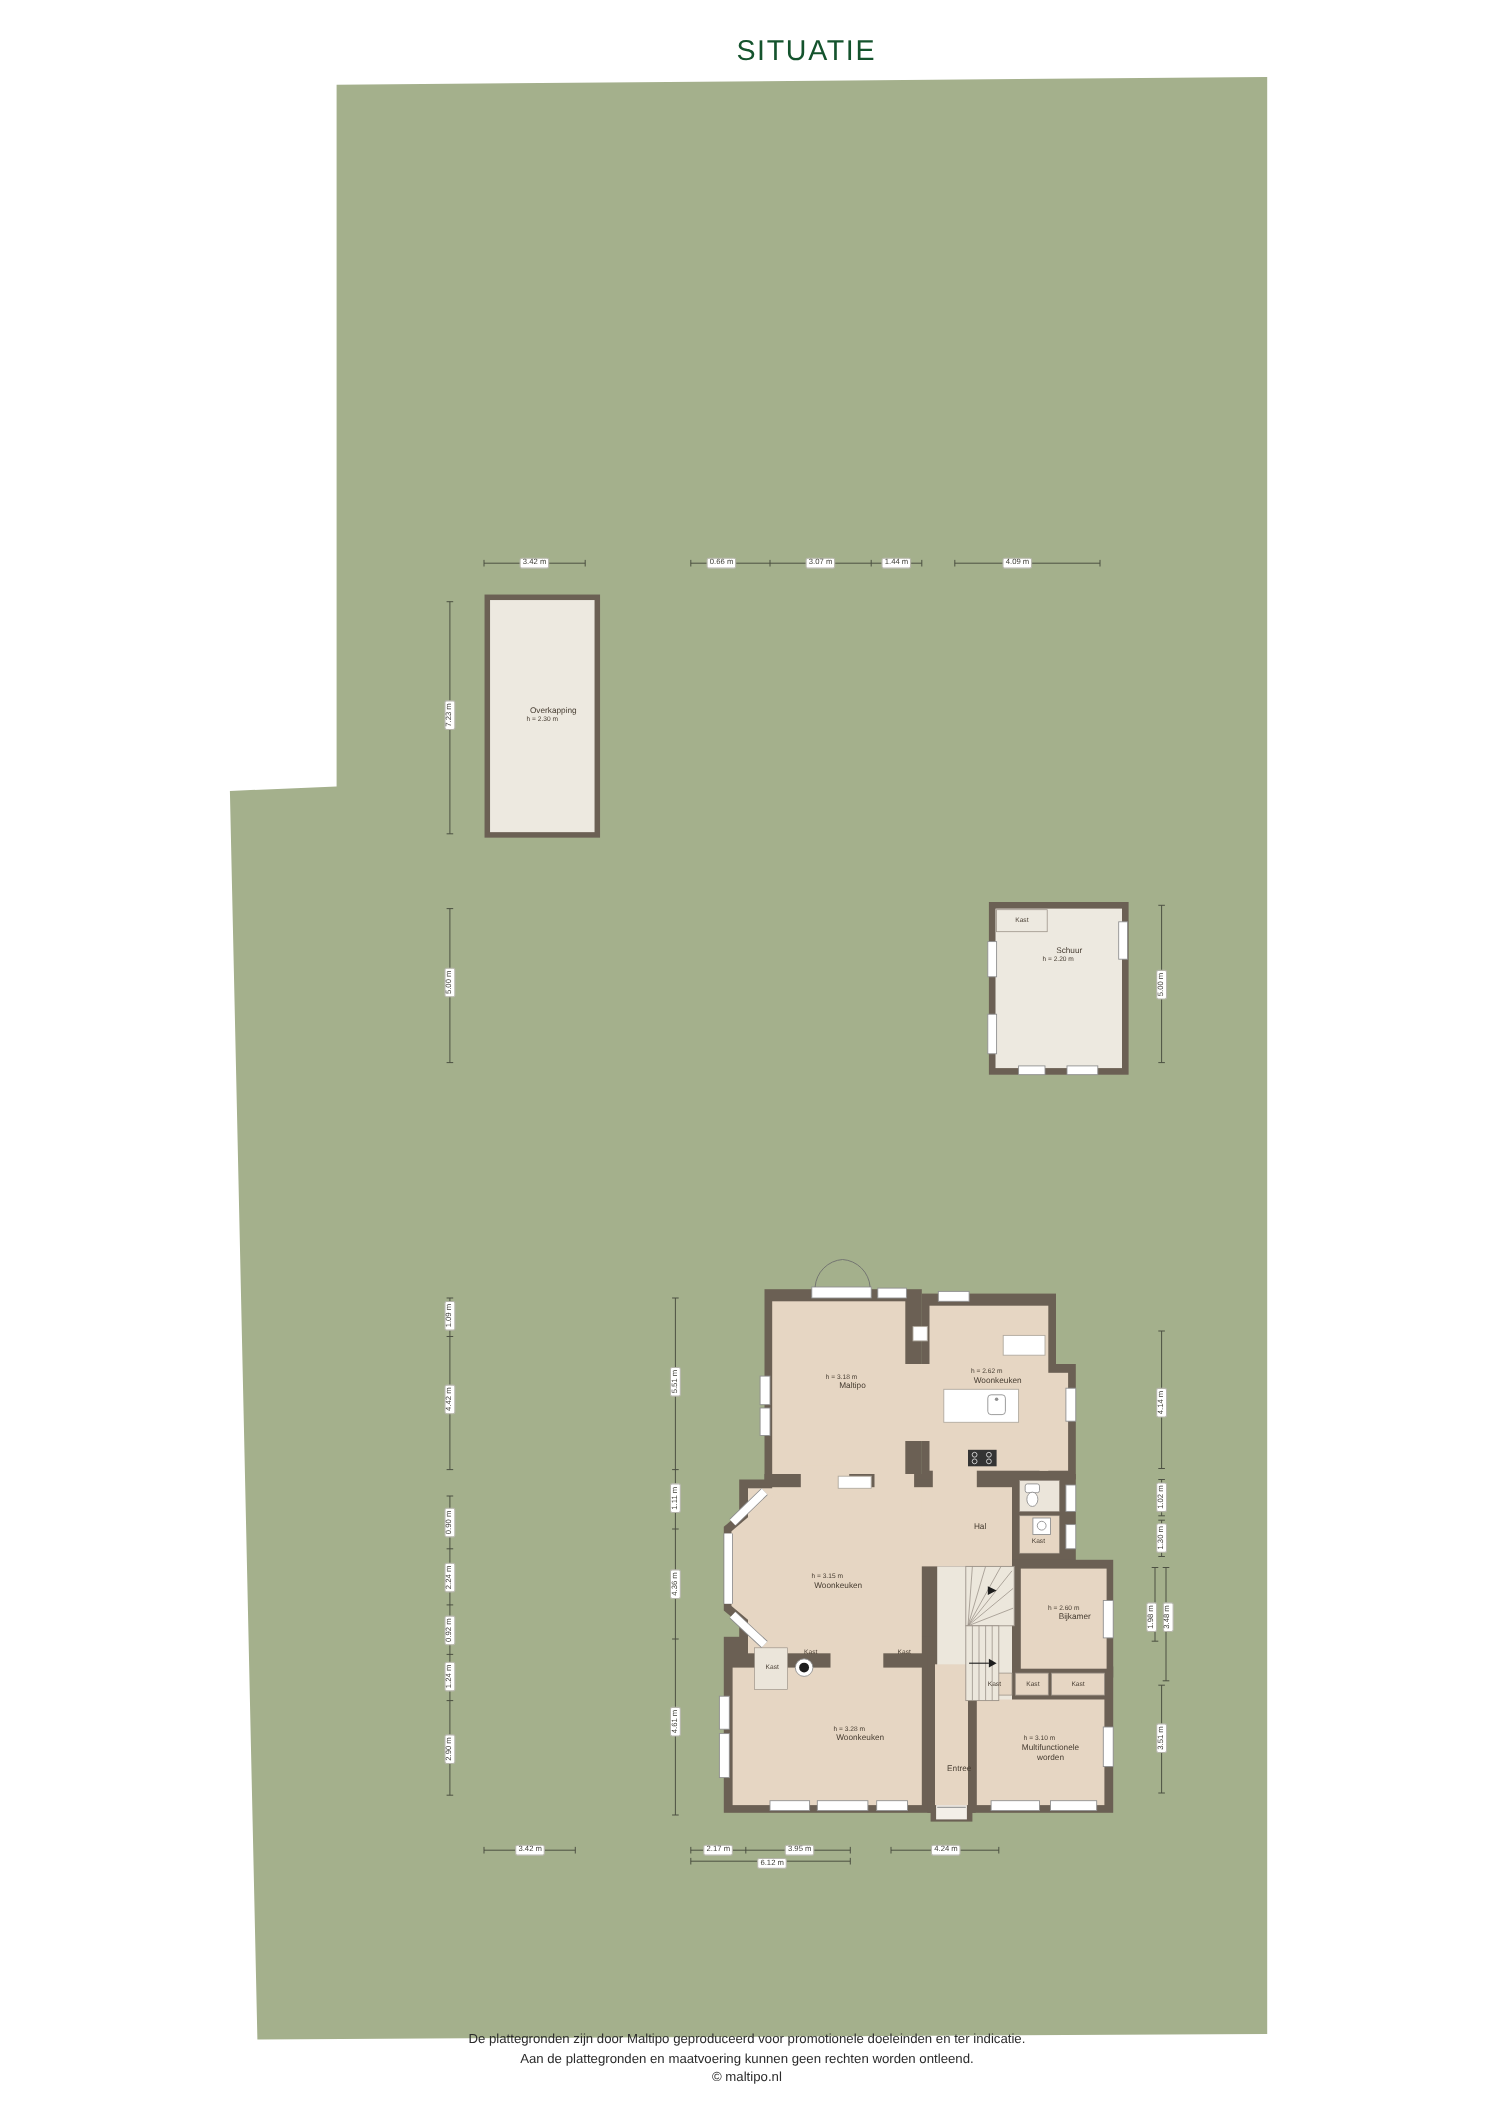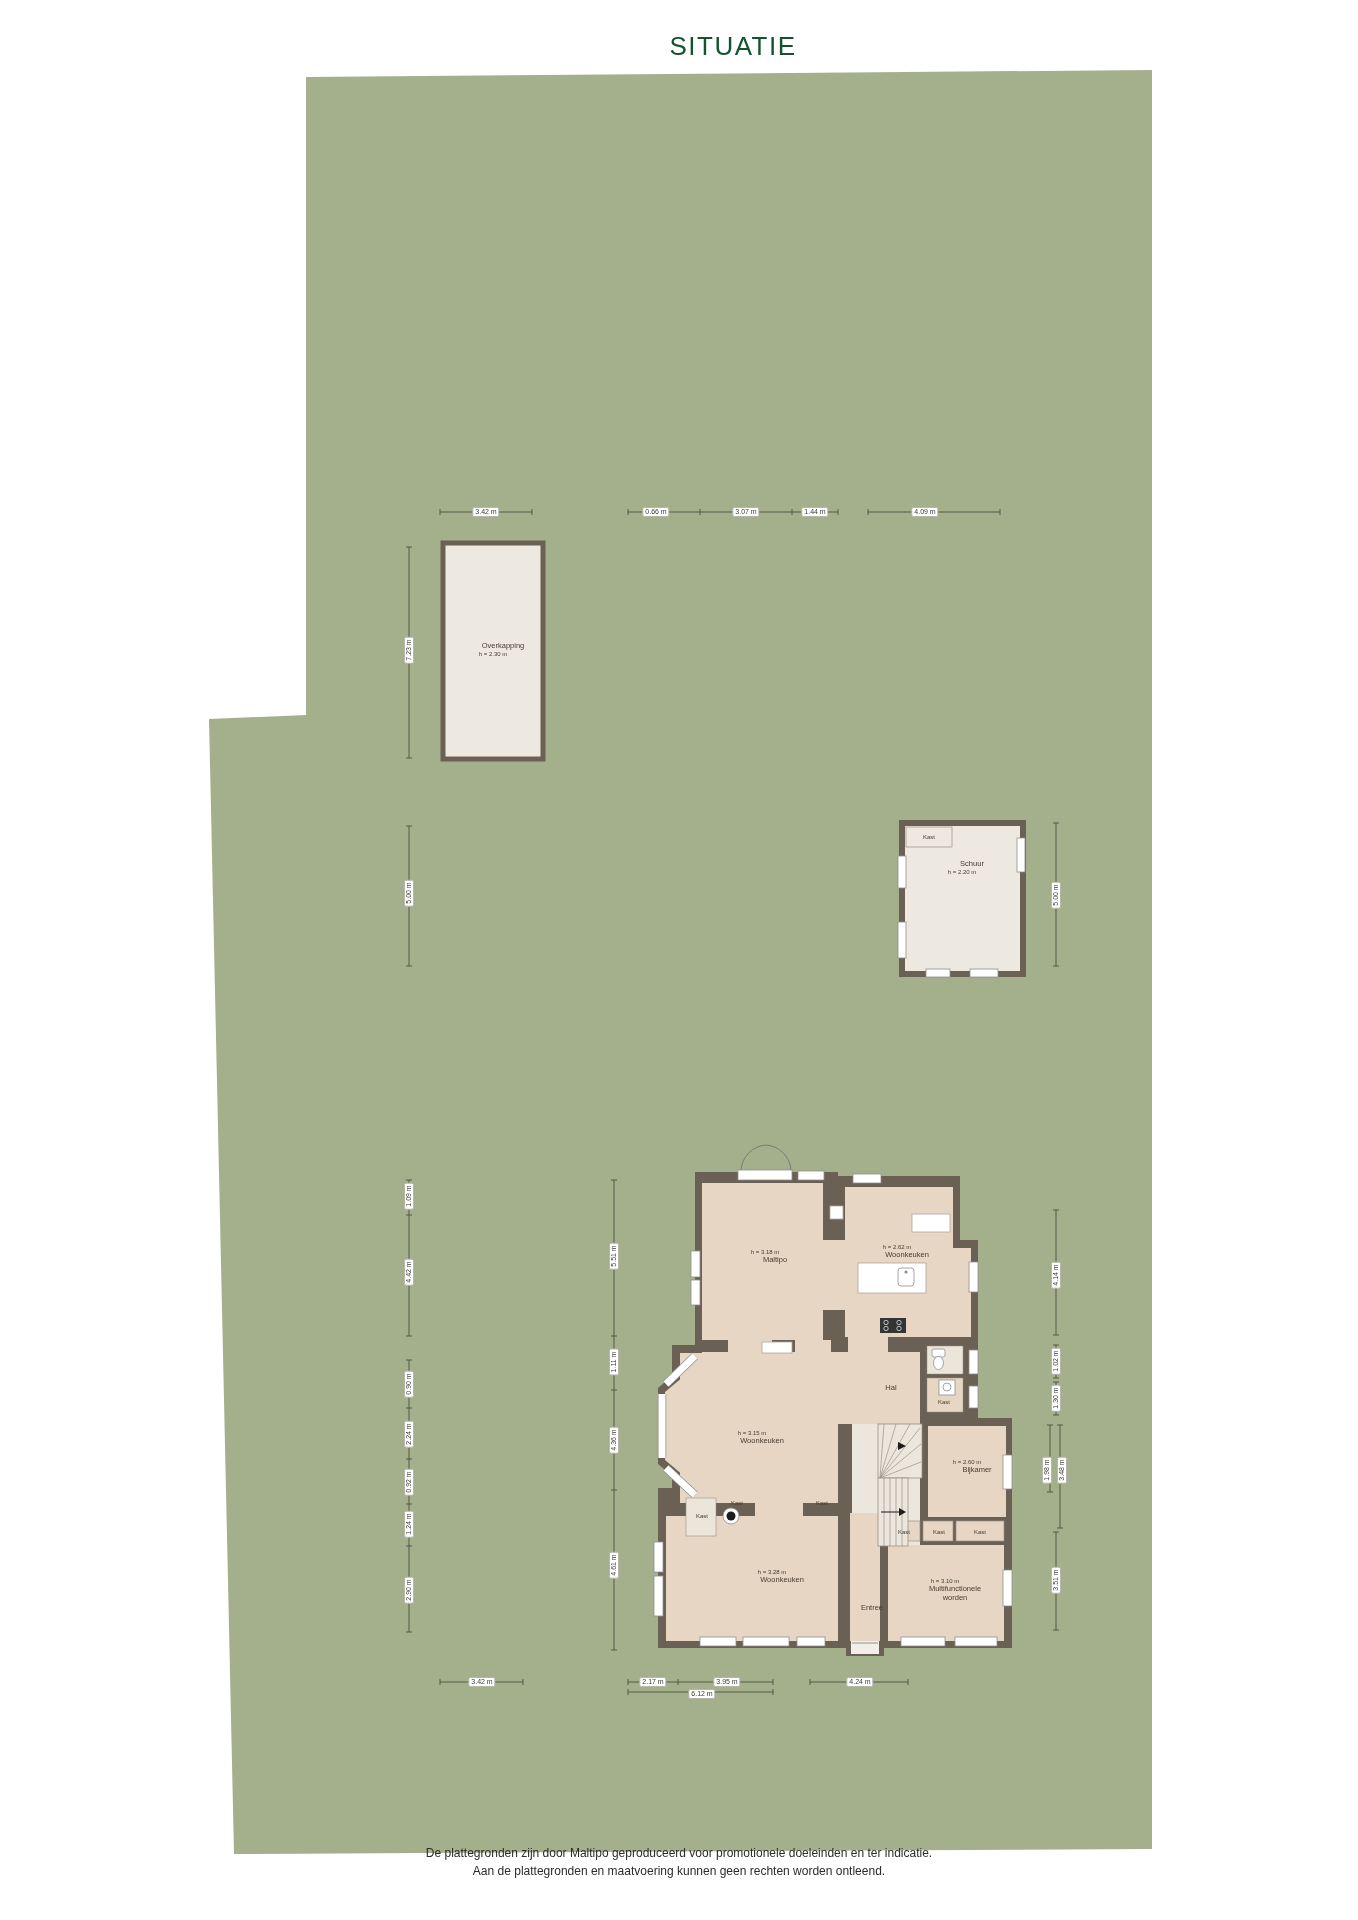--- a/index.html
+++ b/index.html
@@ -241,15 +241,16 @@
   <div class="kast" style="left:702px;top:1516px">Kast</div>
   <div class="kast" style="left:737px;top:1503px">Kast</div>
   <div class="kast" style="left:822px;top:1503px">Kast</div>
   <div class="kast" style="left:904px;top:1532px">Kast</div>
   <div class="kast" style="left:939px;top:1532px">Kast</div>
   <div class="kast" style="left:980px;top:1532px">Kast</div>
 
   <div class="footer">
     <div>De plattegronden zijn door Maltipo geproduceerd voor promotionele doeleinden en ter indicatie.</div>
     <div>Aan de plattegronden en maatvoering kunnen geen rechten worden ontleend.</div>
+    <div>© maltipo.nl</div>
   </div>
 
 </div>
 
 </body></html>

